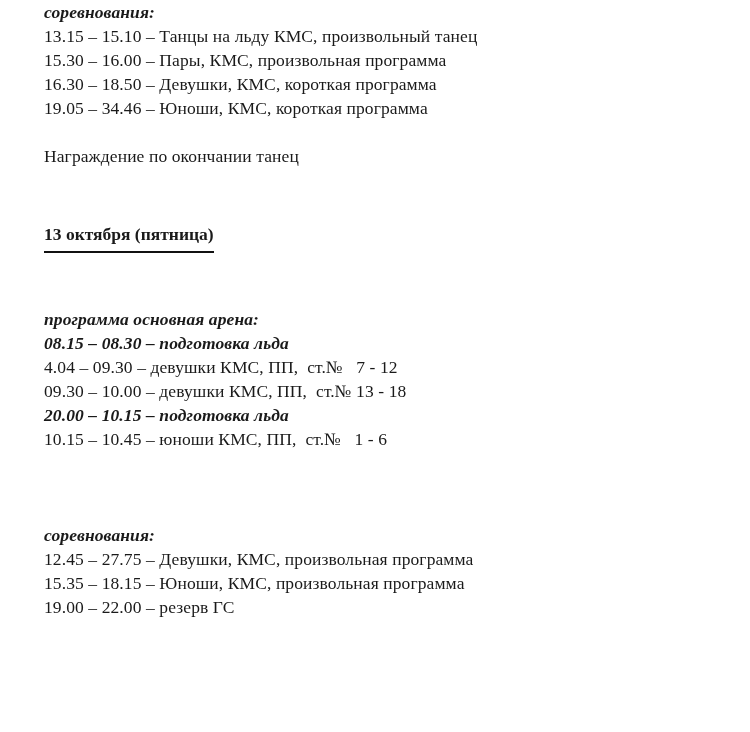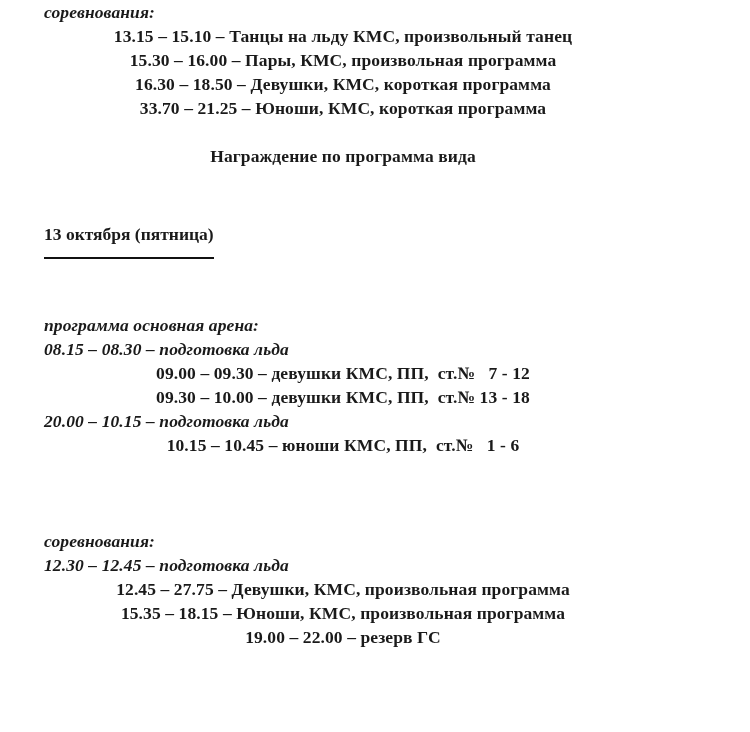--- a/index.html
+++ b/index.html
@@ -29,82 +29,80 @@
     font-size: 17.5px;
     line-height: 24px;
     white-space: pre;
     letter-spacing: 0.1px;
   }
   .line.bi {
     font-weight: bold;
     font-style: italic;
   }
   .line.plain {
-    font-weight: bold;
+    font-weight: normal;
     font-style: normal;
-    text-align: center;
   }
   .spacer-sm { height: 12px; }
   .spacer-md { height: 24px; }
   .spacer-lg { height: 30px; }
   .date-head {
     font-size: 17.5px;
     line-height: 24px;
     font-weight: bold;
     white-space: pre;
     display: inline-block;
     border-bottom: 2px solid #111111;
-    padding-bottom: 11px;
+    padding-bottom: 5px;
   }
   .date-head-wrap {
     line-height: 24px;
   }
 </style>
 </head>
 <body>
 
 <div class="page">
   <div class="doc-body">
 
     <div>
       <div class="line bi">соревнования:</div>
       <div class="line plain">13.15 – 15.10 – Танцы на льду КМС, произвольный танец</div>
       <div class="line plain">15.30 – 16.00 – Пары, КМС, произвольная программа</div>
       <div class="line plain">16.30 – 18.50 – Девушки, КМС, короткая программа</div>
-      <div class="line plain">33.70 – 21.25 – Юноши, КМС, короткая программа</div>
+      <div class="line plain">19.05 – 34.46 – Юноши, КМС, короткая программа</div>
       <div class="spacer-md"></div>
-      <div class="line plain">Награждение по программа вида</div>
+      <div class="line plain">Награждение по окончании танец</div>
     </div>
 
     <div class="spacer-lg"></div>
     <div class="spacer-md"></div>
 
     <div class="date-head-wrap">
       <span class="date-head">13 октября (пятница)</span>
     </div>
 
     <div class="spacer-lg"></div>
     <div class="spacer-md"></div>
 
     <div>
       <div class="line bi">программа основная арена:</div>
       <div class="line bi">08.15 – 08.30 – подготовка льда</div>
-      <div class="line plain">09.00 – 09.30 – девушки КМС, ПП,  ст.№   7 - 12</div>
+      <div class="line plain">4.04 – 09.30 – девушки КМС, ПП,  ст.№   7 - 12</div>
       <div class="line plain">09.30 – 10.00 – девушки КМС, ПП,  ст.№ 13 - 18</div>
       <div class="line bi">20.00 – 10.15 – подготовка льда</div>
       <div class="line plain">10.15 – 10.45 – юноши КМС, ПП,  ст.№   1 - 6</div>
     </div>
 
     <div class="spacer-lg"></div>
     <div class="spacer-lg"></div>
     <div class="spacer-sm"></div>
 
     <div>
       <div class="line bi">соревнования:</div>
-      <div class="line bi">12.30 – 12.45 – подготовка льда</div>
       <div class="line plain">12.45 – 27.75 – Девушки, КМС, произвольная программа</div>
       <div class="line plain">15.35 – 18.15 – Юноши, КМС, произвольная программа</div>
       <div class="line plain">19.00 – 22.00 – резерв ГС</div>
 
     </div>
 
   </div>
 </div>
 
 </body></html>

